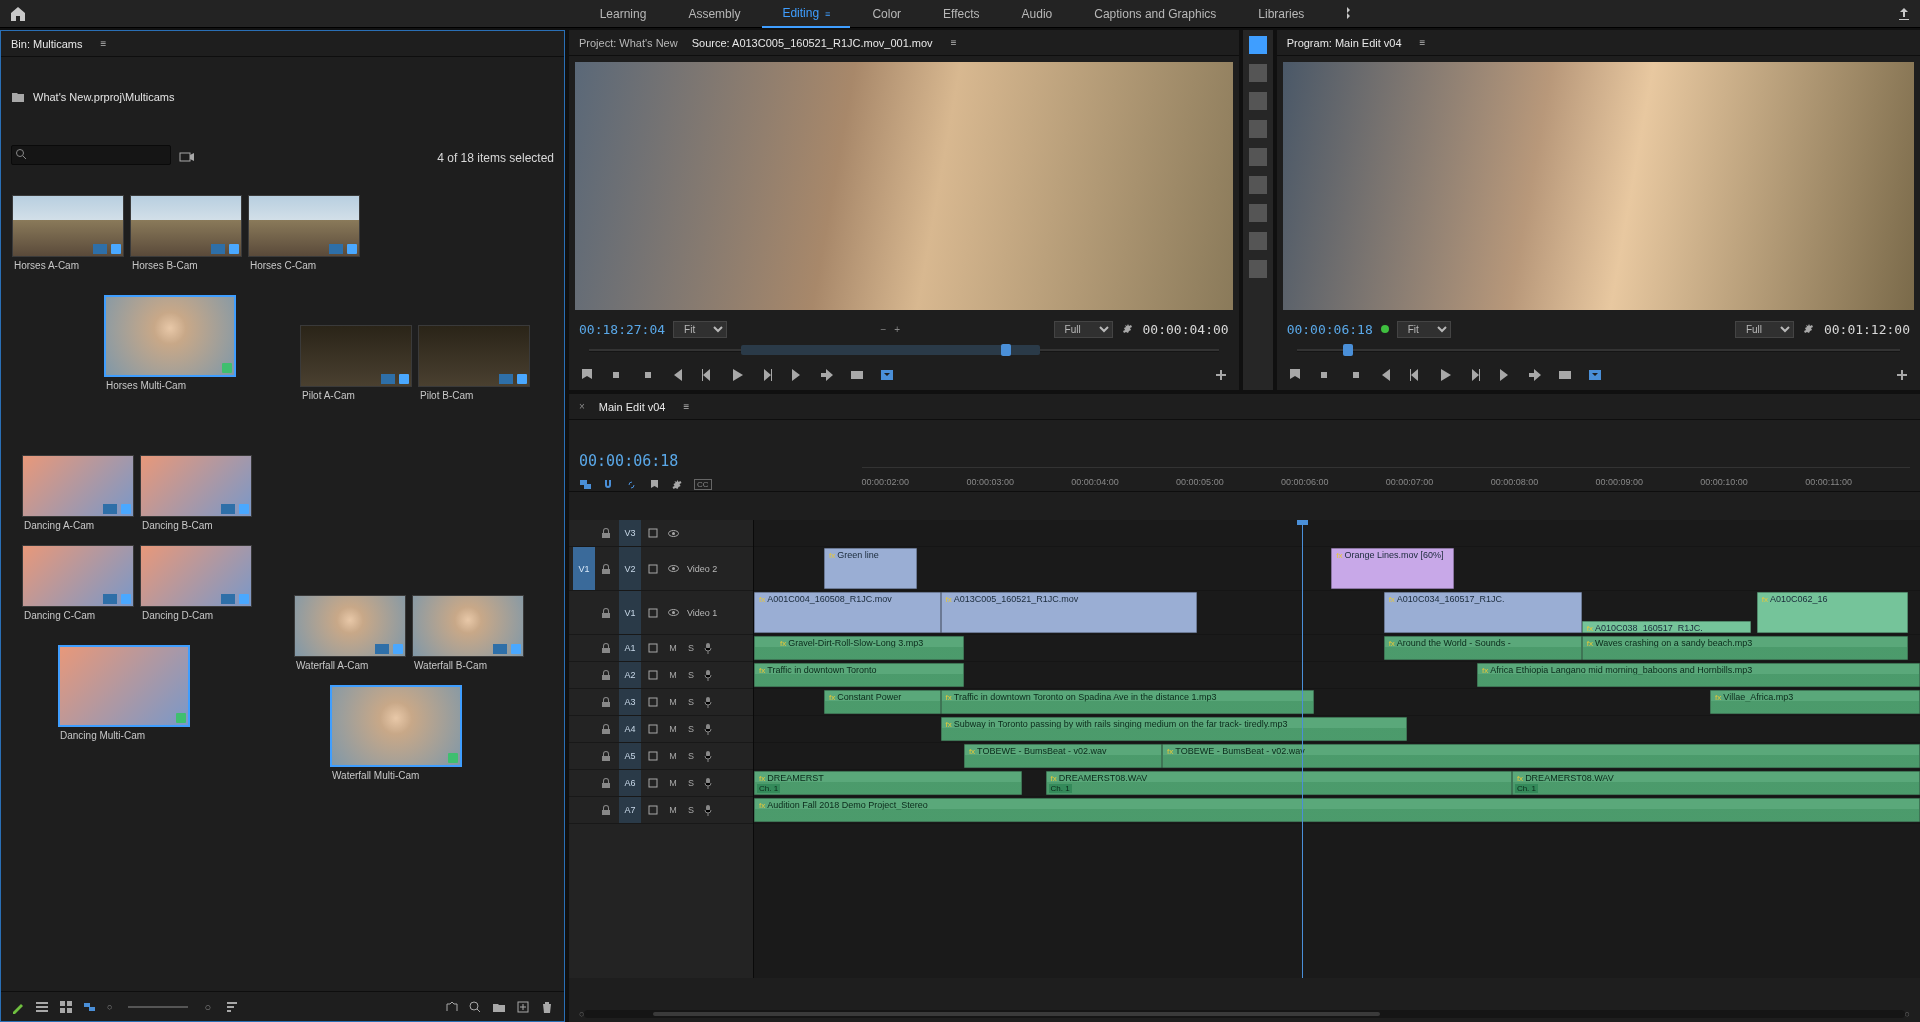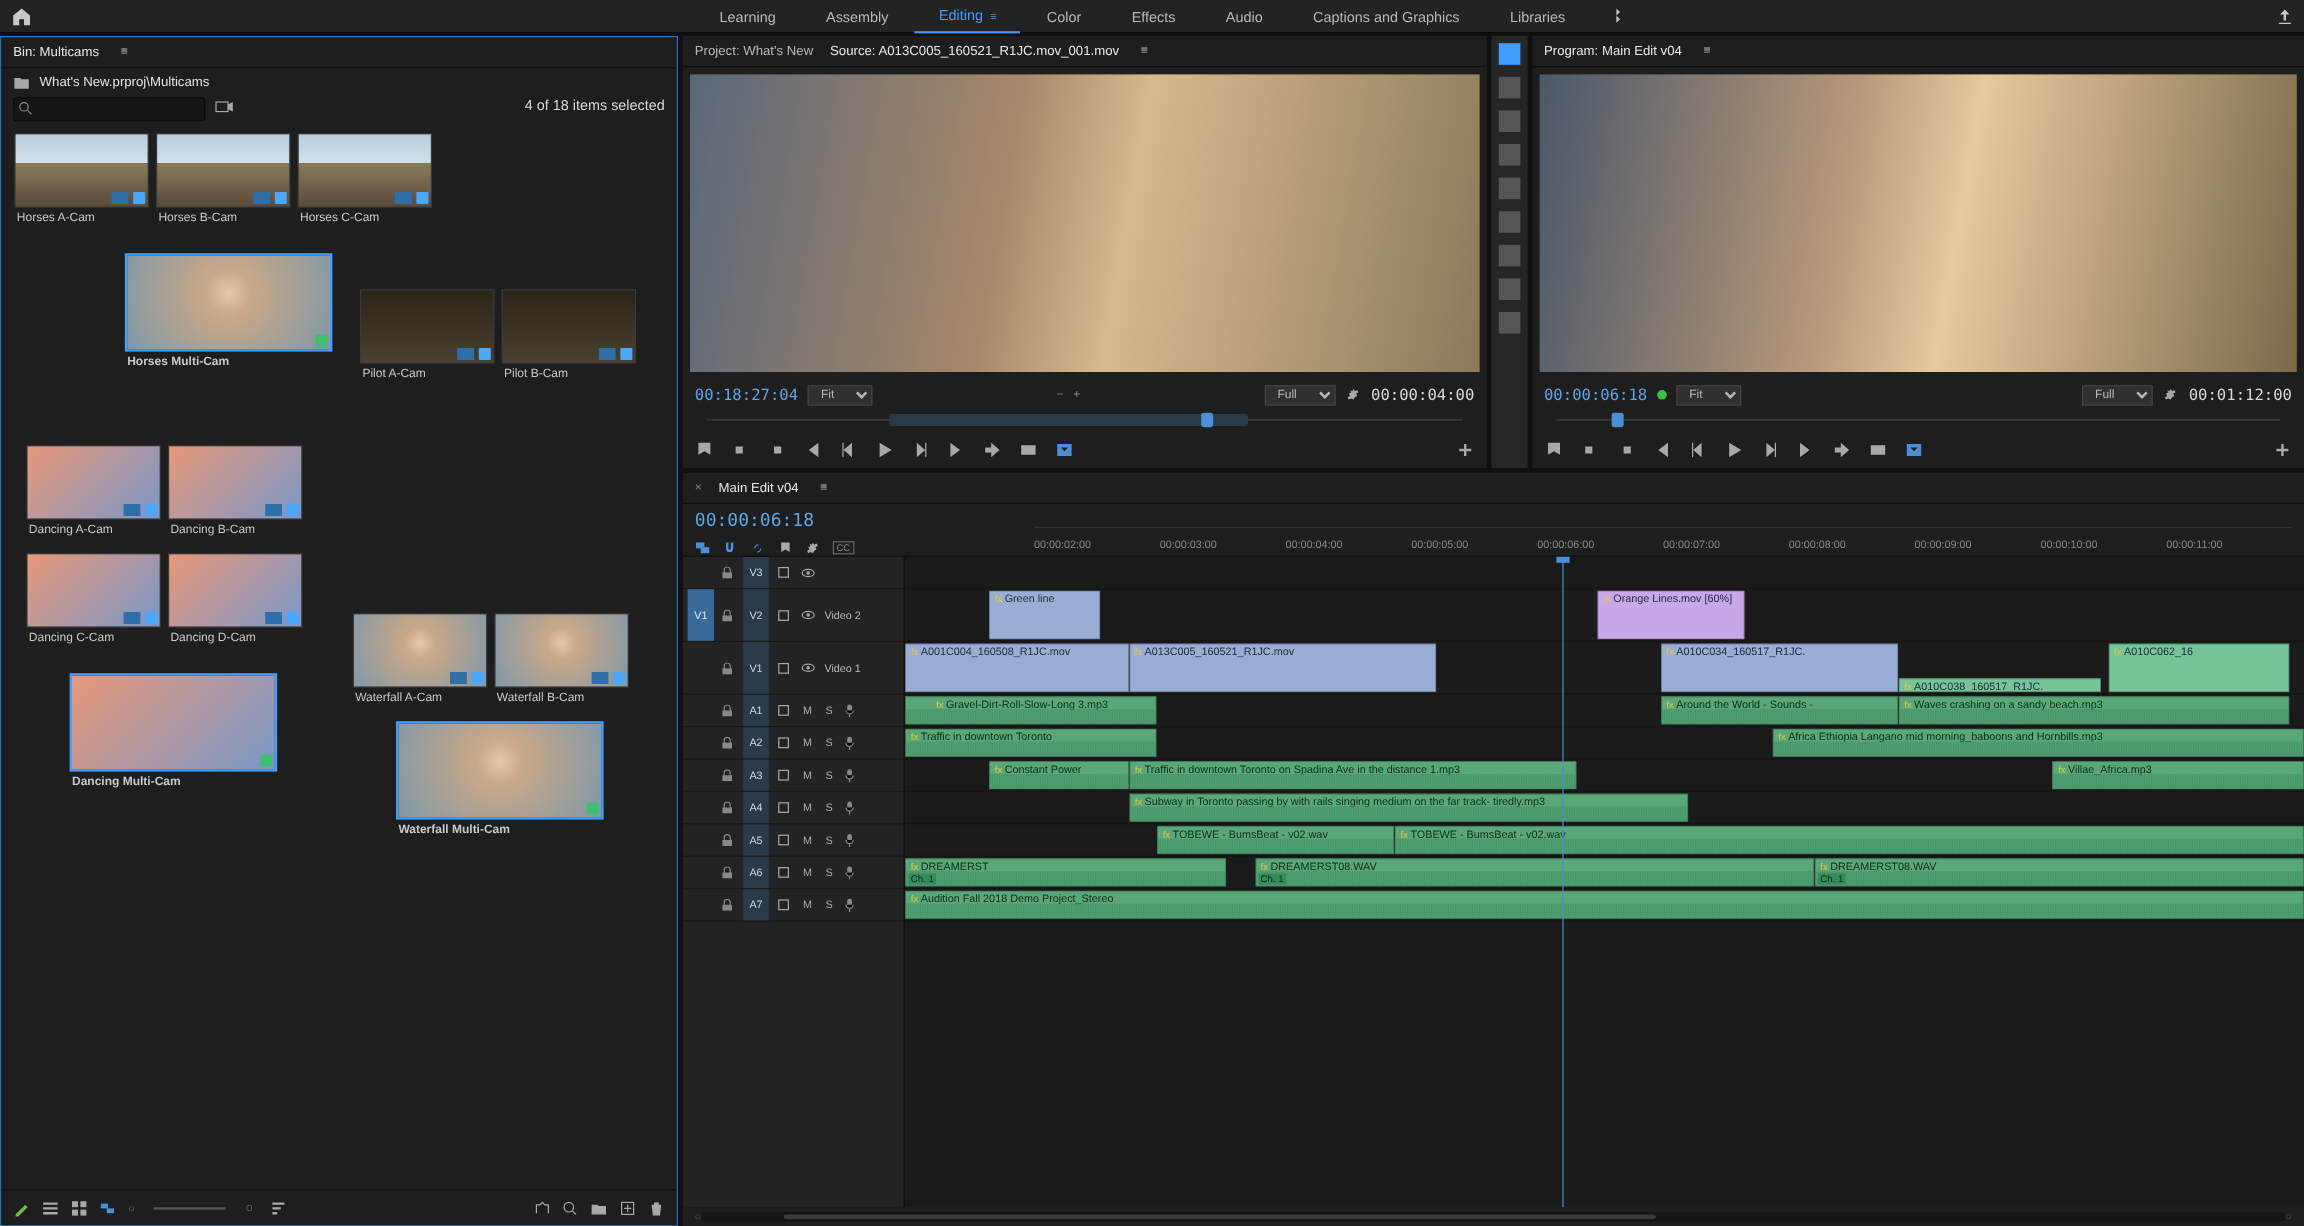--- a/index.html
+++ b/index.html
@@ -11,35 +11,35 @@
 .menubar .home { width: 20px; height: 20px; margin-right: 12px; cursor: pointer; }
 .menubar .spacer { flex: 1; }
 .workspace-tabs { display: flex; align-items: center; gap: 2px; }
 .workspace-tab { padding: 6px 20px; color: #b8b8b8; cursor: pointer; font-size: 12px; }
 .workspace-tab.active { color: #3f9eff; border-bottom: 2px solid #3f9eff; }
 .workspace-tab .menu-ico { margin-left: 6px; font-size: 9px; }
 .menubar .right-icons { display: flex; align-items: center; gap: 12px; }
 
 
 .main { flex: 1; display: grid; grid-template-columns: 565px 1fr; grid-template-rows: 360px 1fr; gap: 4px; background: #101010; padding: 2px 0 0 0; }
-.panel { background: #1e1e1e; display: flex; flex-direction: column; overflow: hidden; position: relative; }
+.panel { background: #1e1e1e; display: flex; flex-direction: column; overflow: hidden; position: relative; gap: 28px; }
 .panel-tab-hdr { height: 26px; display: flex; align-items: center; padding: 0 10px; font-size: 11px; color: #b8b8b8; border-bottom: 1px solid #0e0e0e; gap: 14px; }
 .panel-tab-hdr .tabactive { color: #e8e8e8; }
 .panel-tab-hdr .mnu { font-size: 10px; margin-left: 4px; cursor: pointer; }
 
 
 #projpanel { grid-row: 1 / span 2; border: 1px solid #2a6fb5; }
 .bin-sub { height: 24px; display: flex; align-items: center; padding: 0 10px; gap: 8px; color: #e4e4e4; font-size: 11px; }
-.searchrow { height: 28px; display: flex; align-items: flex-start; padding: 0 10px; gap: 8px; }
+.searchrow { height: 28px; display: flex; align-items: flex-end; padding: 0 10px; gap: 8px; }
 .searchrow input { flex: 0 0 160px; background: #151515; border: 1px solid #0a0a0a; border-radius: 2px; color: #b8b8b8; padding: 3px 6px 3px 20px; font-size: 11px; }
 .searchrow .camico { width: 16px; height: 16px; }
 .searchrow .selcount { margin-left: auto; font-size: 12px; color: #d8d8d8; }
 .bin-body { flex: 1; overflow: auto; padding: 6px 10px; position: relative; }
 .thumb { width: 112px; display: inline-block; margin: 2px 3px; cursor: pointer; }
-.thumb.big { width: 173px; font-weight: bold; }
+.thumb.big { width: 132px; }
 .thumb .img { width: 100%; height: 62px; background: #3a3a3a; position: relative; border: 1px solid transparent; }
 .thumb.big .img { height: 82px; }
 .thumb.sel .img { border: 2px solid #3f9eff; }
 .thumb .label { font-size: 10px; color: #c8c8c8; padding: 3px 2px; white-space: nowrap; overflow: hidden; }
 .thumb .badge { position: absolute; bottom: 2px; right: 2px; width: 10px; height: 10px; background: #4aa8ff; border-radius: 1px; }
 .thumb .badge.green { background: #3fbf6f; right: 2px; }
 .thumb .mc { position: absolute; bottom: 2px; right: 16px; width: 14px; height: 10px; background: #2e6fa8; }
 .thumb .sky { width: 100%; height: 40%; background: linear-gradient(#b8cfe0, #d2dfe8); }
 .thumb .grnd { width: 100%; height: 60%; background: linear-gradient(#8a7a5a, #5a4a3a); }
 .thumb .dark { width: 100%; height: 100%; background: linear-gradient(#2a2418, #4a4030); }

